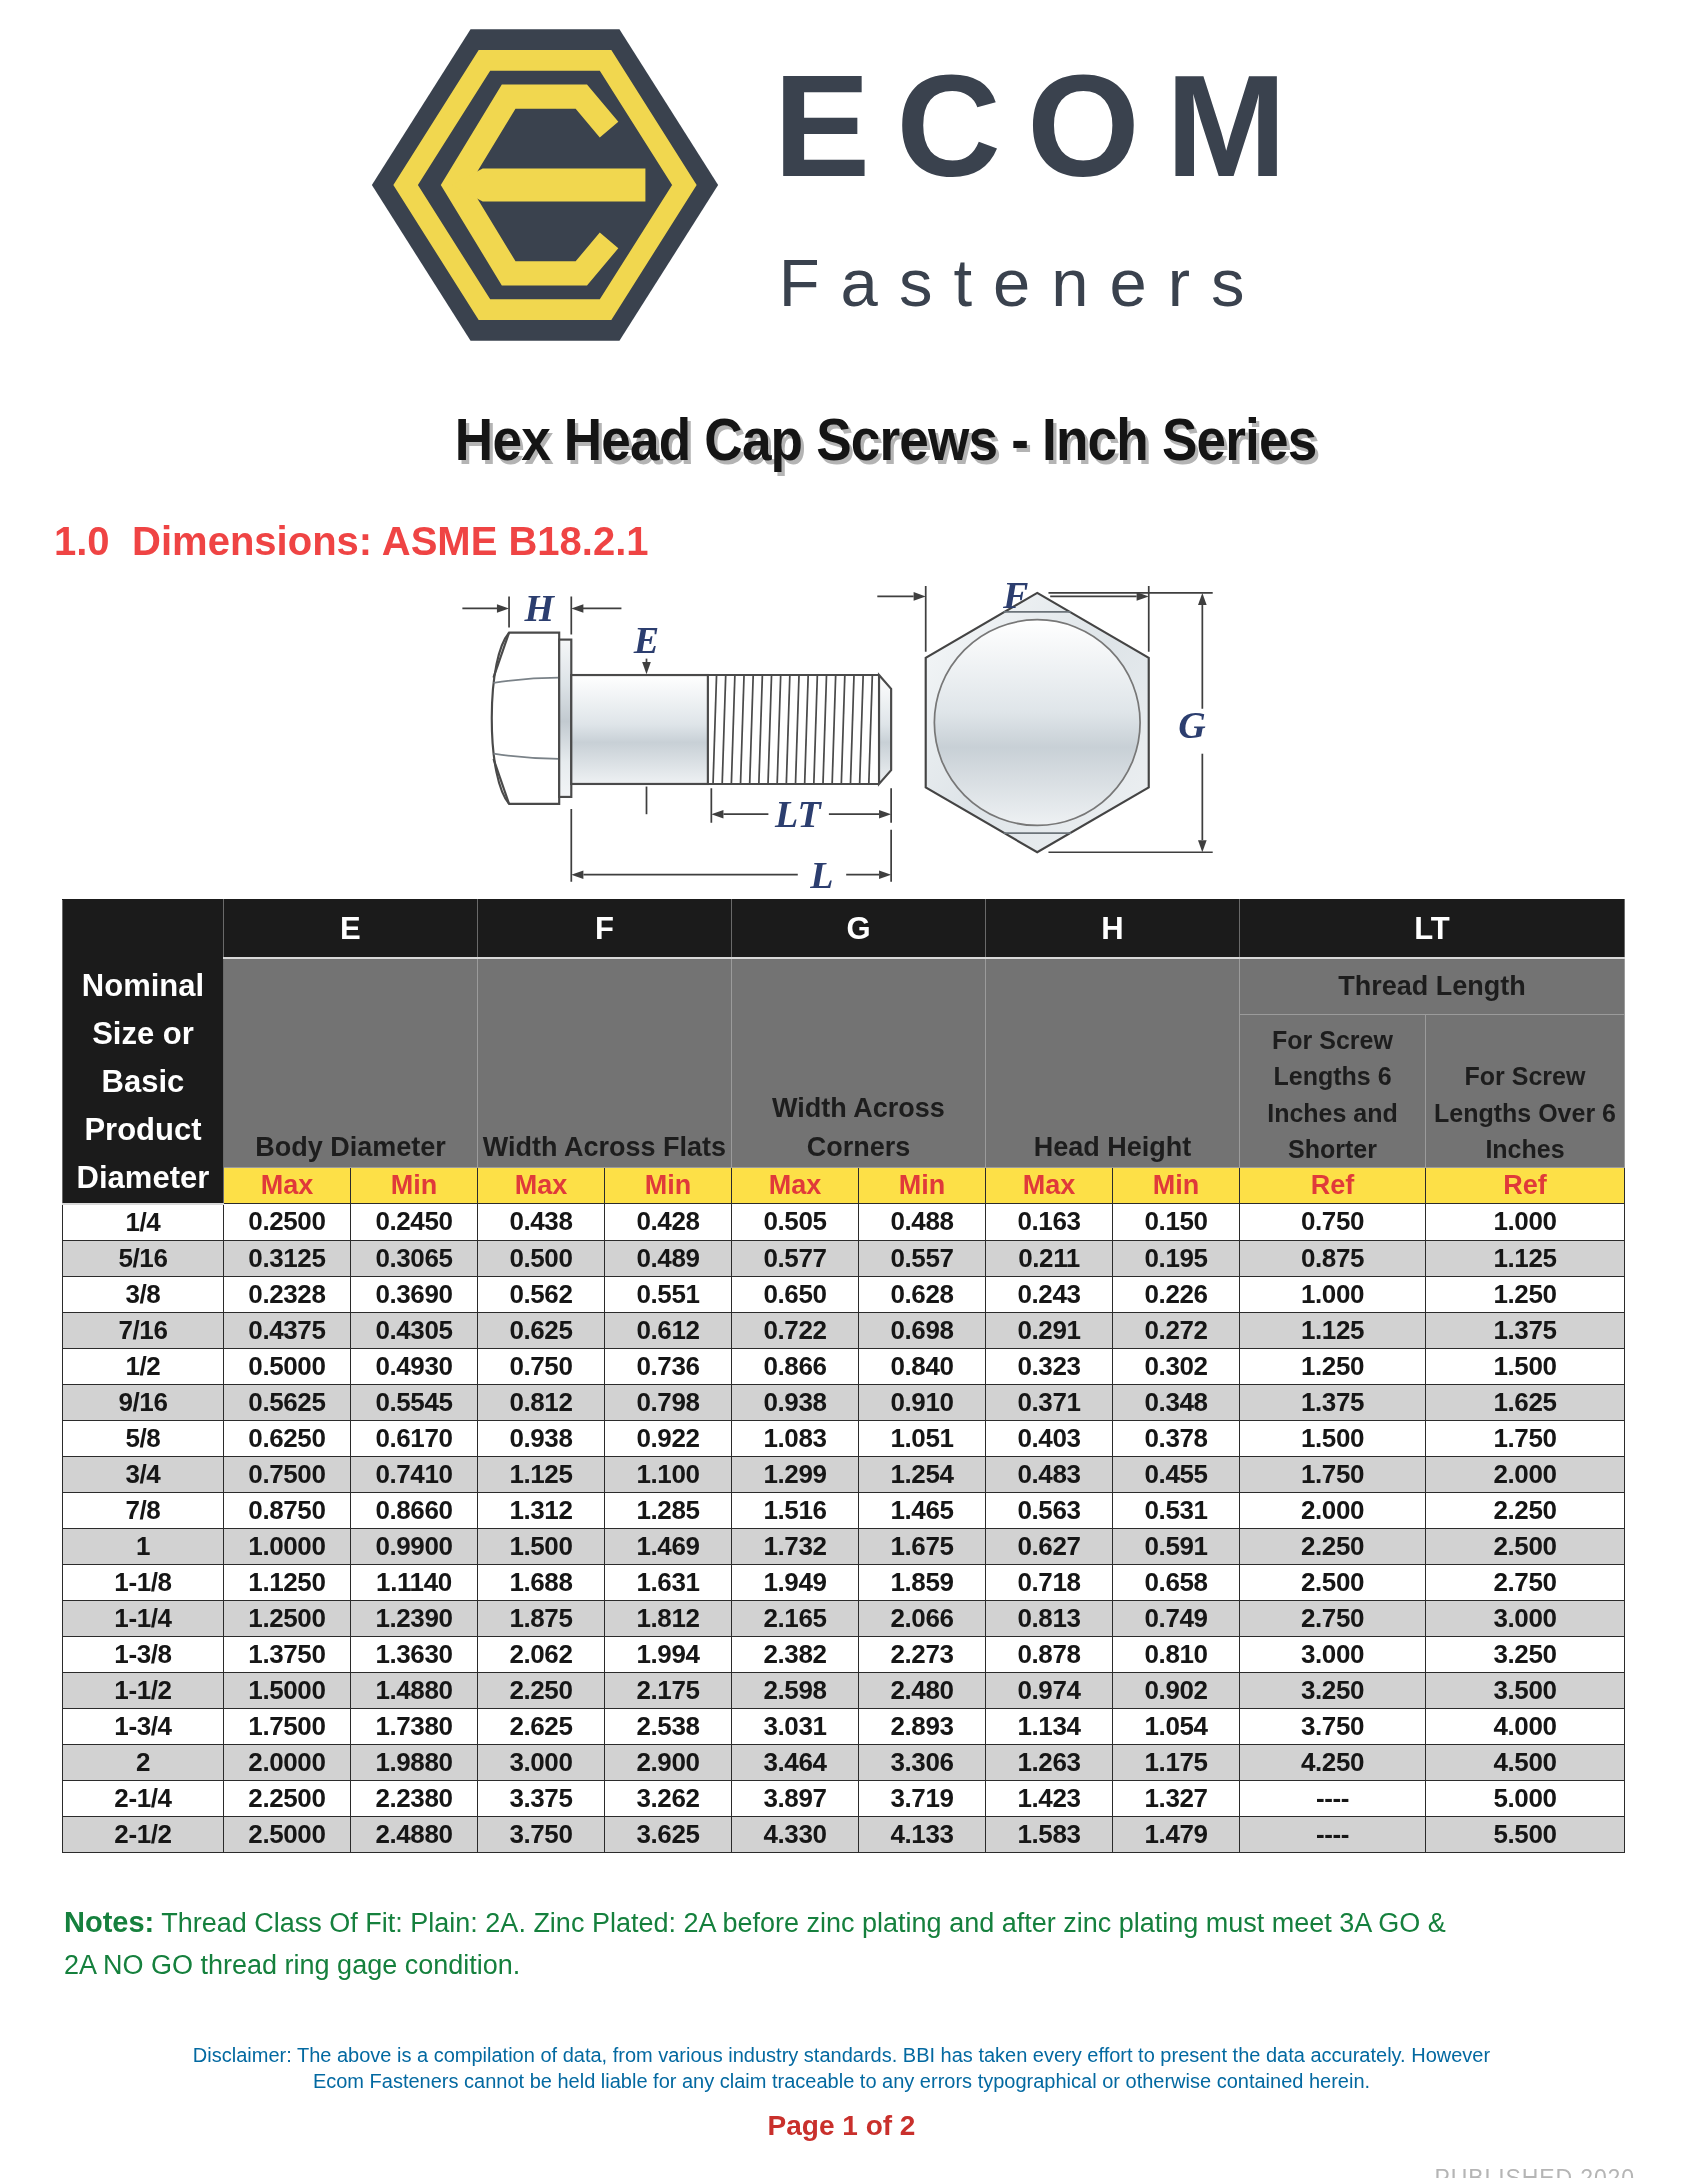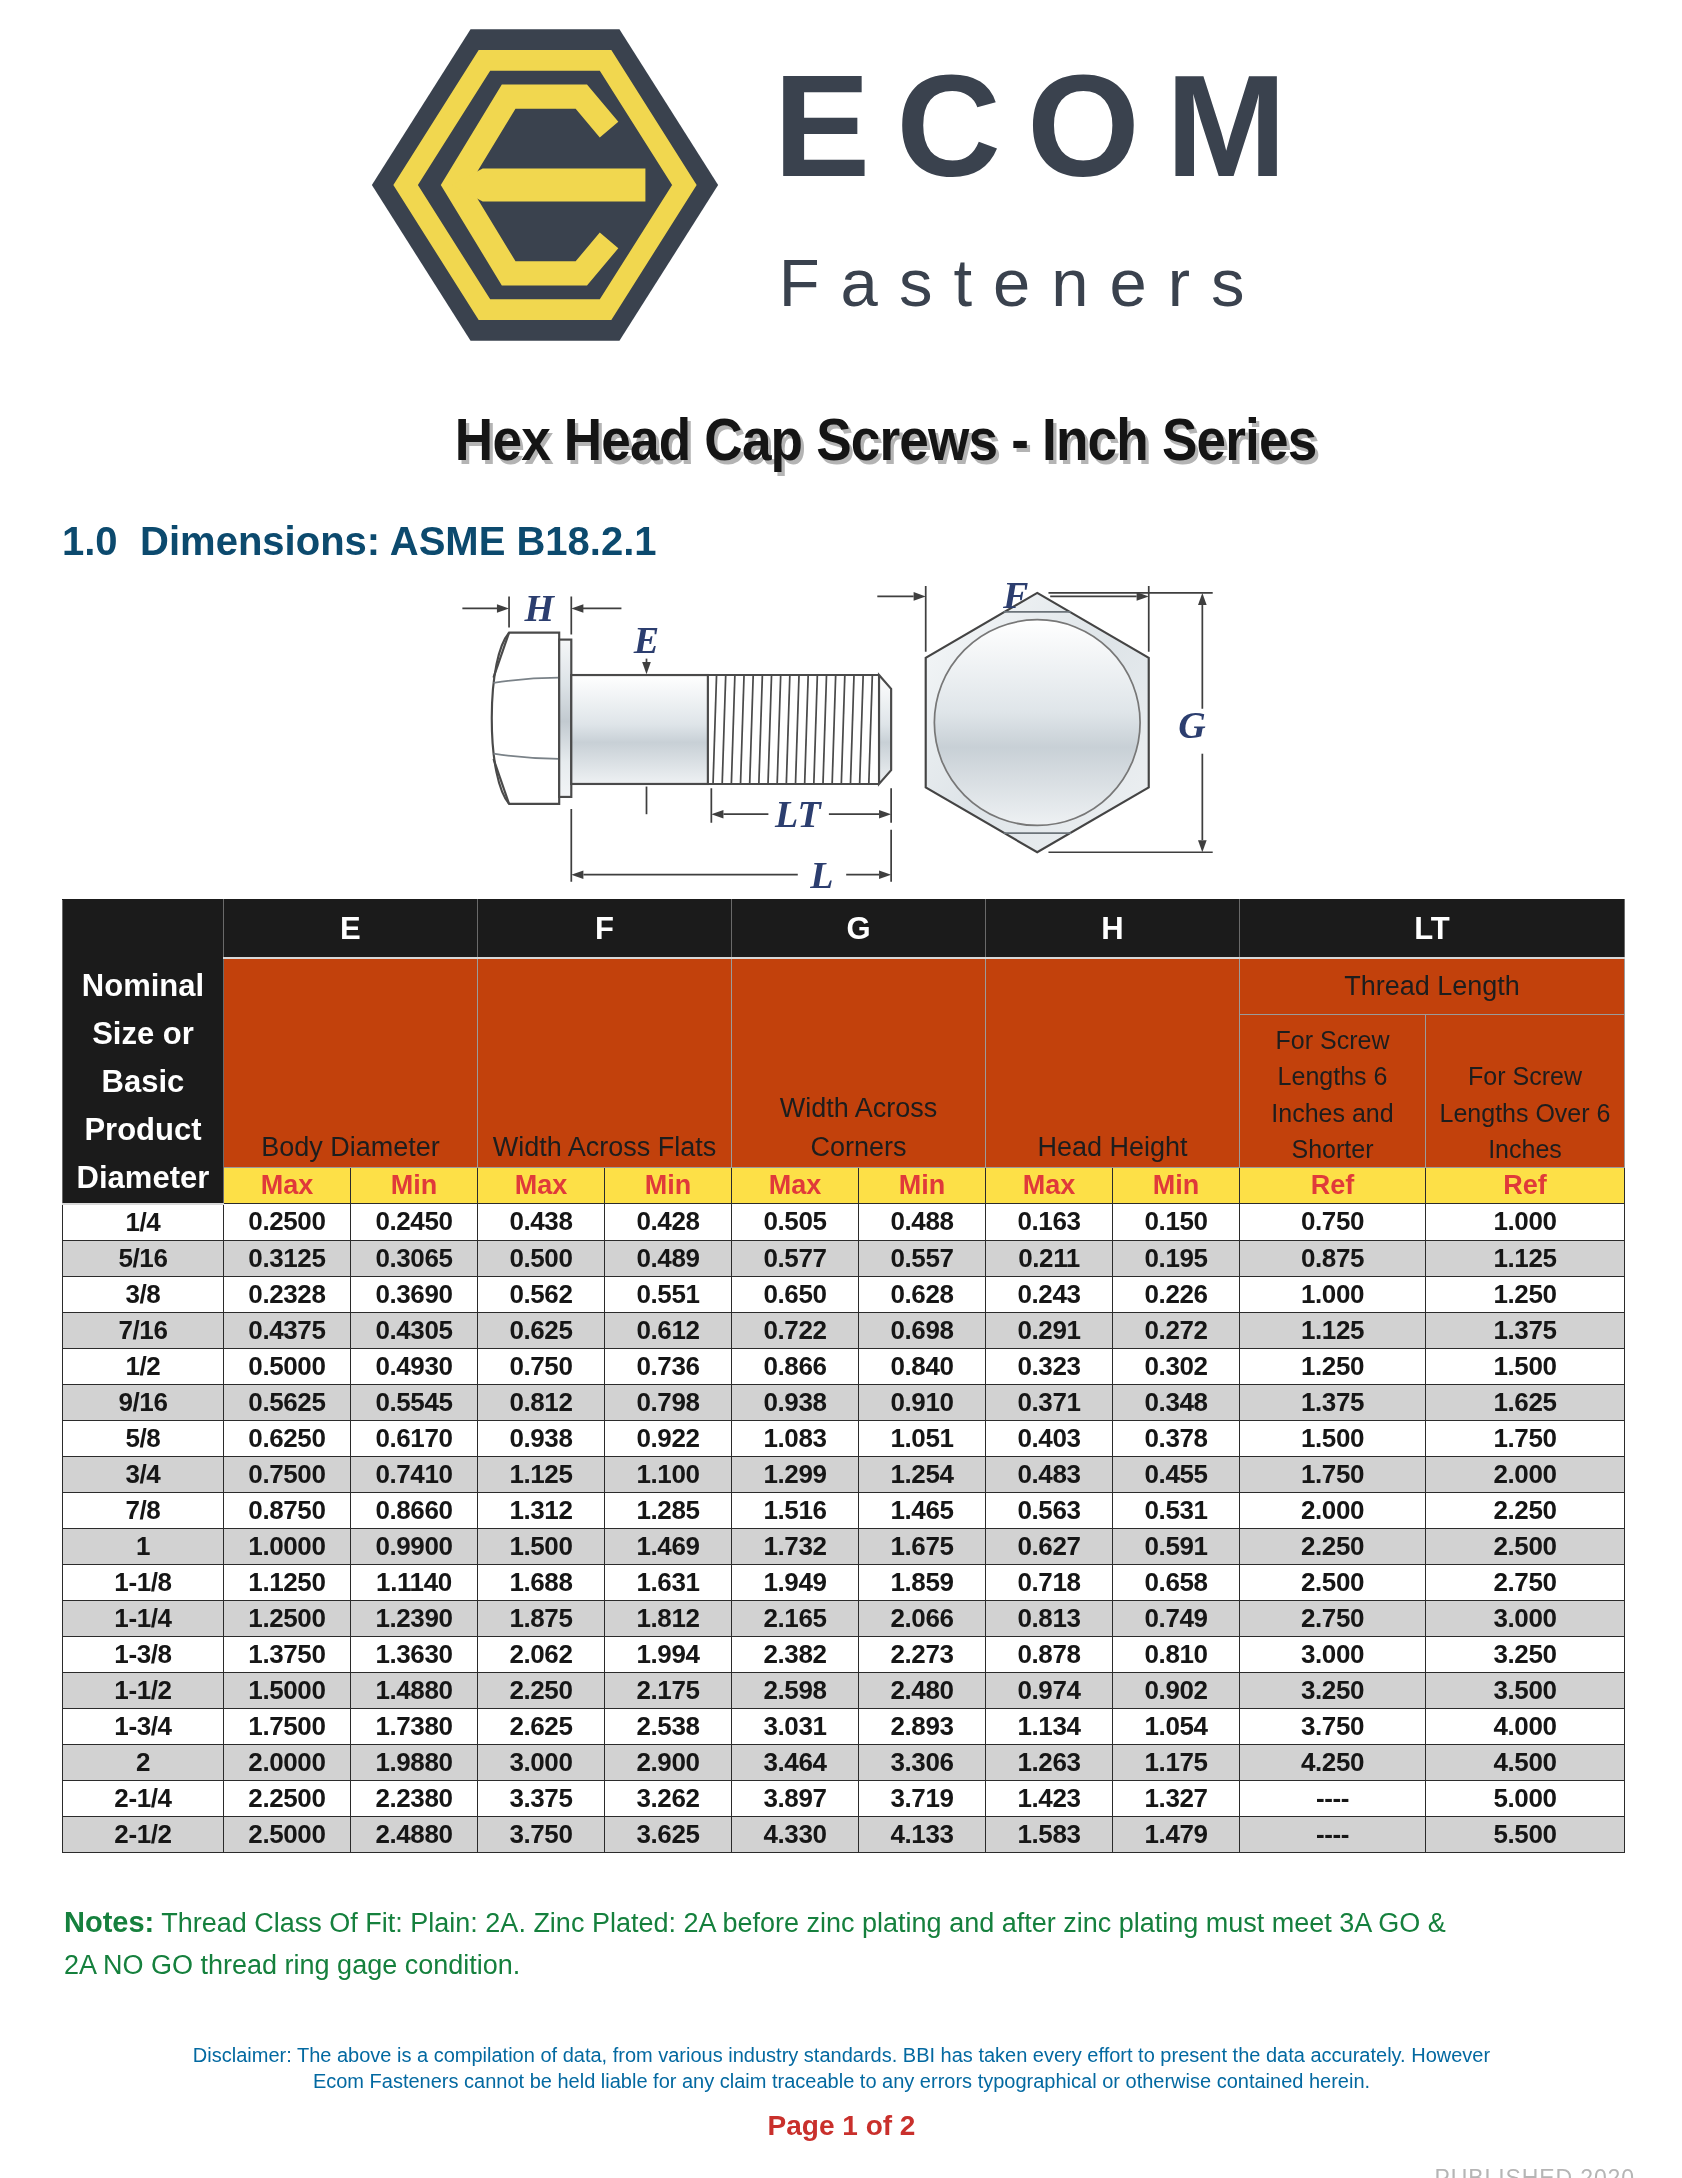--- a/index.html
+++ b/index.html
@@ -9,39 +9,39 @@
   .logo-row{position:absolute;top:24px;left:0;width:100%;display:flex;justify-content:center;align-items:center;gap:55px;}
   .logo-svg{width:348px;height:322px;}
   .brand-text{display:flex;flex-direction:column;align-items:flex-start;gap:36px;}
   .brand-name{font-size:145px;font-weight:bold;letter-spacing:26px;color:#3a424e;line-height:1;}
   .brand-sub{font-size:67px;font-weight:400;letter-spacing:21px;color:#3a424e;line-height:1;margin-top:14px;margin-left:5.2px;}
 
   
   .page-title-wrap{position:absolute;top:406px;left:0;width:100%;text-align:center;padding-left:44px;}
   .page-title{display:inline-block;font-size:59px;font-weight:bold;color:#151515;letter-spacing:-0.9px;
     transform:scaleX(0.9);transform-origin:center;text-shadow:3.5px 4.3px 0 #b4b4b4;white-space:nowrap;}
-  .section-heading{position:absolute;top:519px;left:62px;font-size:40px;font-weight:bold;color:#0c4a6e;}
+  .section-heading{position:absolute;top:519px;left:54px;font-size:40px;font-weight:bold;color:#ef4444;}
   .section-heading .gap{display:inline-block;width:22.5px;}
 
   
   .diagram{position:absolute;top:560px;left:452px;width:778px;height:339px;}
   .dim-label{font-family:"Liberation Serif",serif;font-style:italic;font-weight:bold;fill:#2c3e6f;font-size:44px;}
   .dim-line{stroke:#3f3f3f;stroke-width:2;fill:none;}
   .dim-arrow{fill:#3f3f3f;}
   .outline{stroke:#4a4a4a;stroke-width:2.5;fill:none;}
 
   
   table.dims{position:absolute;top:899px;left:62px;width:1563px;border-collapse:collapse;table-layout:fixed;}
   table.dims th,table.dims td{border:1.7px solid #2b2b2b;padding:0;text-align:center;}
   tr.band th{background:#1b1b1b;color:#ffffff;font-size:31px;font-weight:bold;height:57px;
     border-left:1.7px solid #6a6a6a;border-right:1.7px solid #6a6a6a;border-top:1.7px solid #1b1b1b;border-bottom:2.6px solid #d8d8d8;}
   th.nominal-th{background:#1b1b1b;color:#ffffff;font-size:27px;font-weight:bold;vertical-align:bottom;
     padding-bottom:1.7px;line-height:1.55;border:1.7px solid #1b1b1b;}
   th.nominal-th span{display:block;}
-  tr.gband th{background:#c2410c;color:#1d1d1d;font-weight:400;border:1.7px solid #9b9b9b;}
+  tr.gband th{background:#737373;color:#1d1d1d;font-weight:700;border:1.7px solid #9b9b9b;}
   th.gname{font-size:27px;vertical-align:bottom;padding-bottom:7px;line-height:1.45;}
   th.tlen{font-size:27px;height:55px;vertical-align:middle;}
   th.ltsub{font-size:25px;height:152px;vertical-align:bottom;padding-bottom:8.6px;line-height:1.45;background:#cfcfcf;}
   tr.mmrow th{background:#fde047;color:#e03a3a;font-size:27px;font-weight:bold;height:35px;}
   tbody td{font-size:26px;font-weight:bold;color:#161616;height:35px;letter-spacing:-0.4px;background:#ffffff;}
   tbody tr.gray td{background:#d2d2d2;}
 
   
   .notes{position:absolute;top:1901px;left:64px;width:1401px;font-size:27px;line-height:1.5;color:#15803d;}
   .notes .notes-label{font-size:29px;font-weight:bold;}

